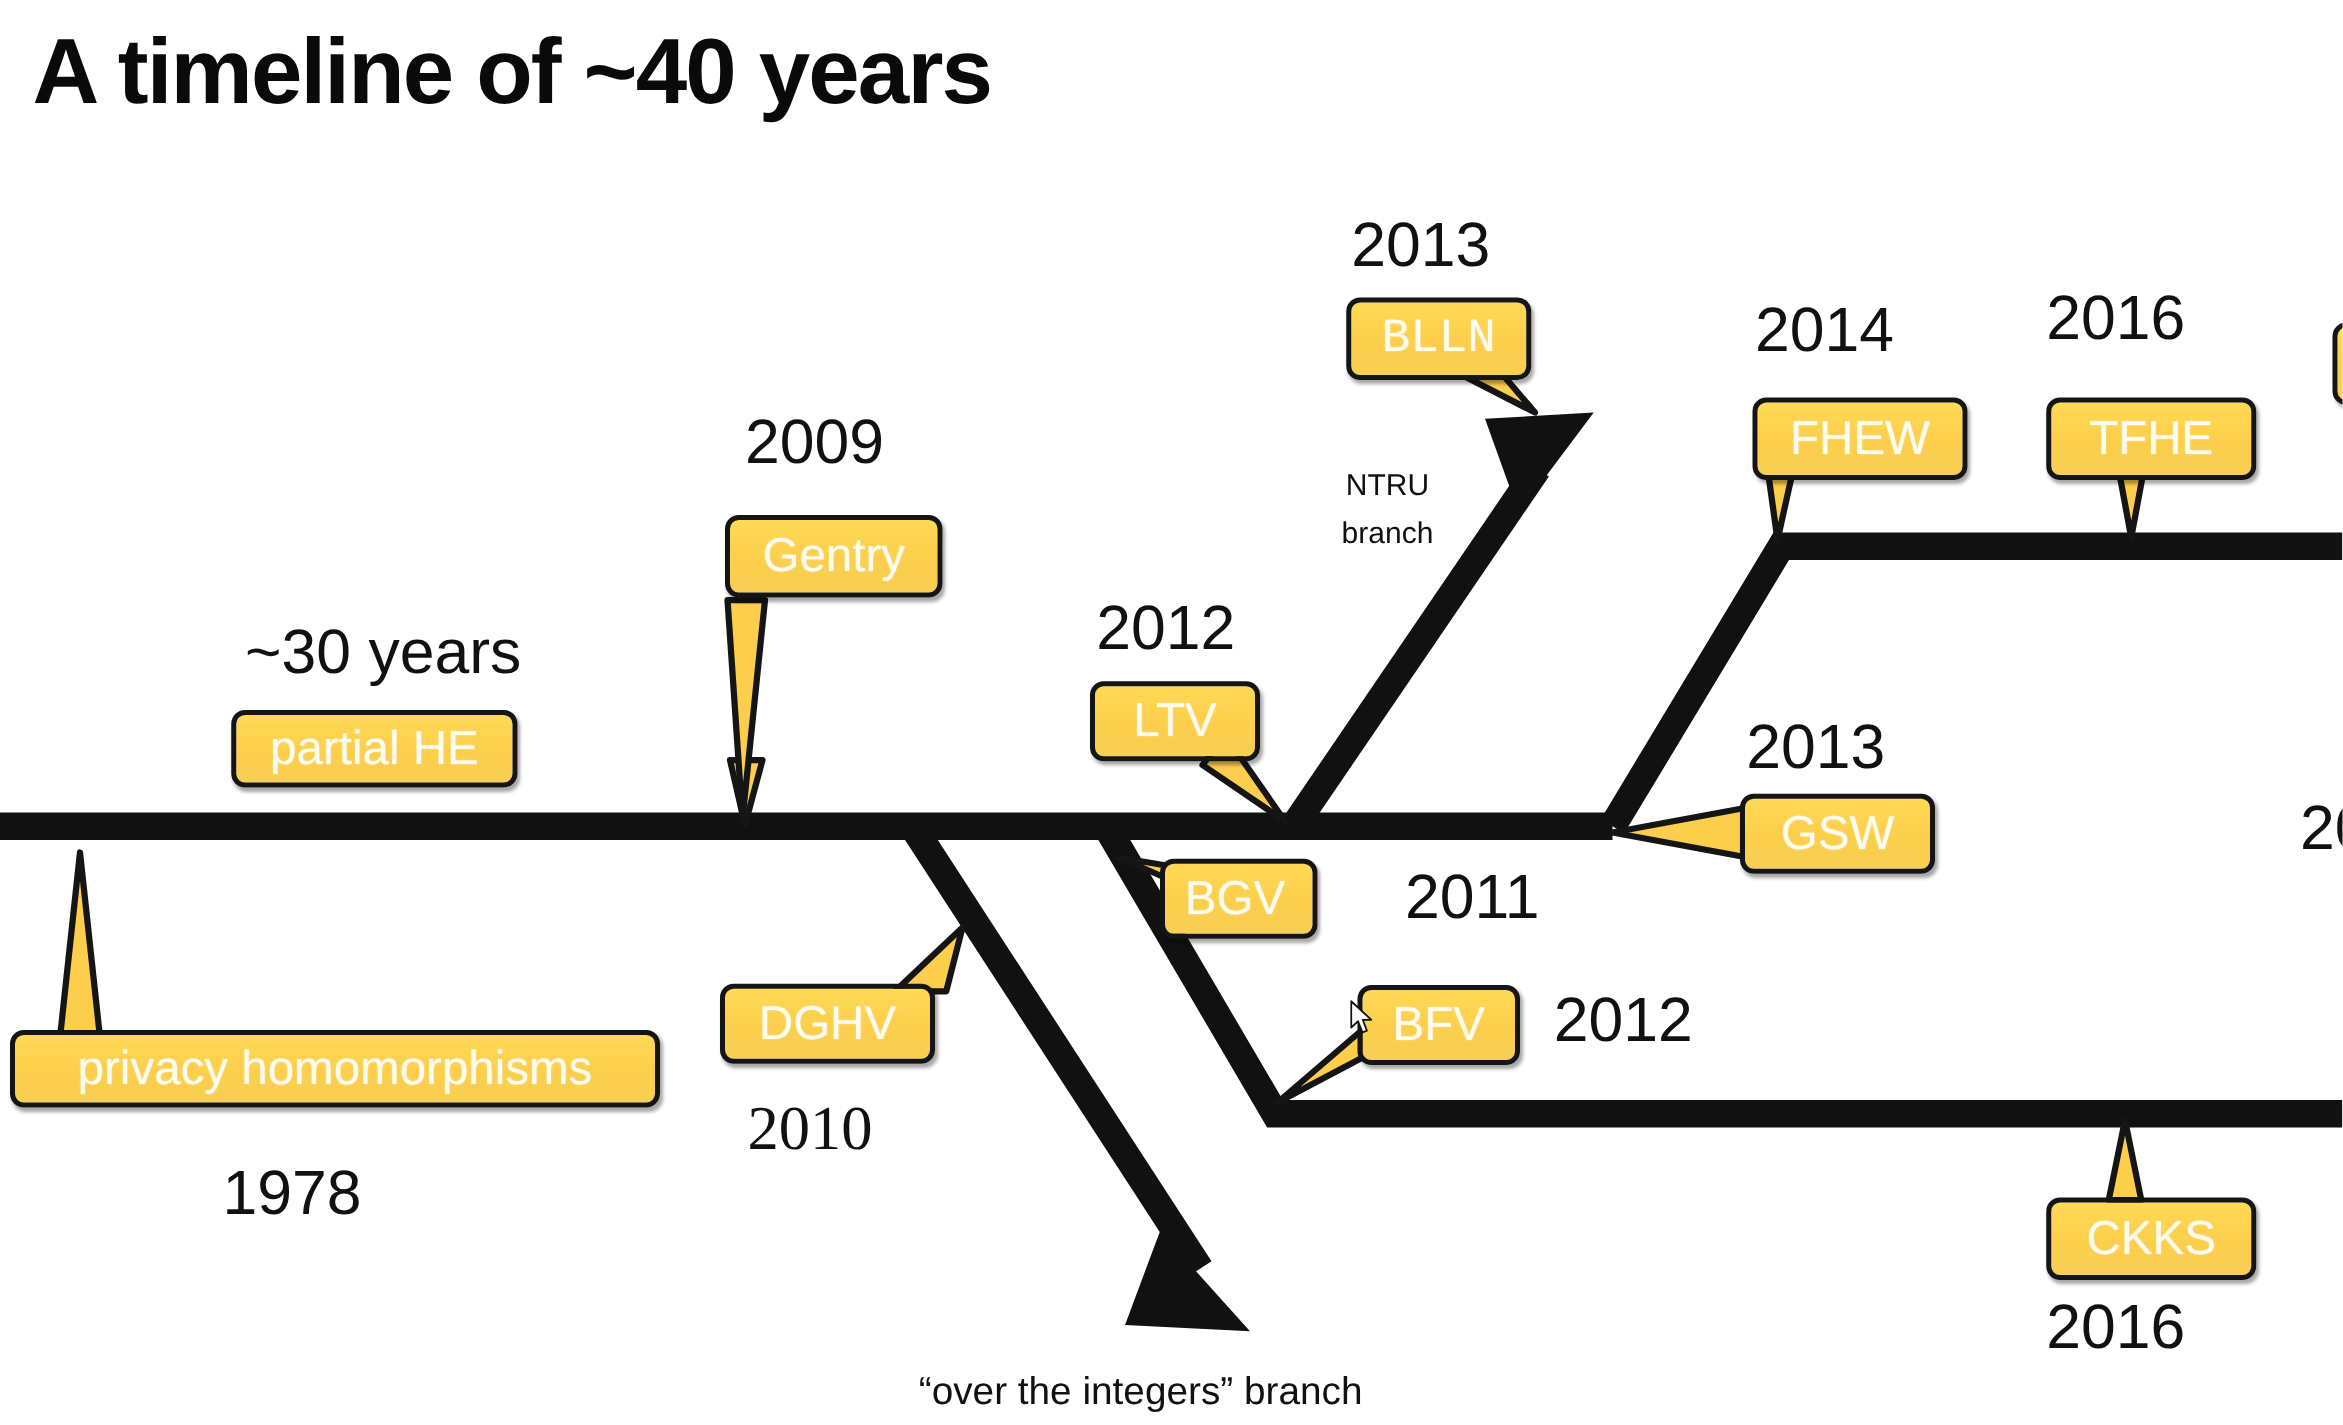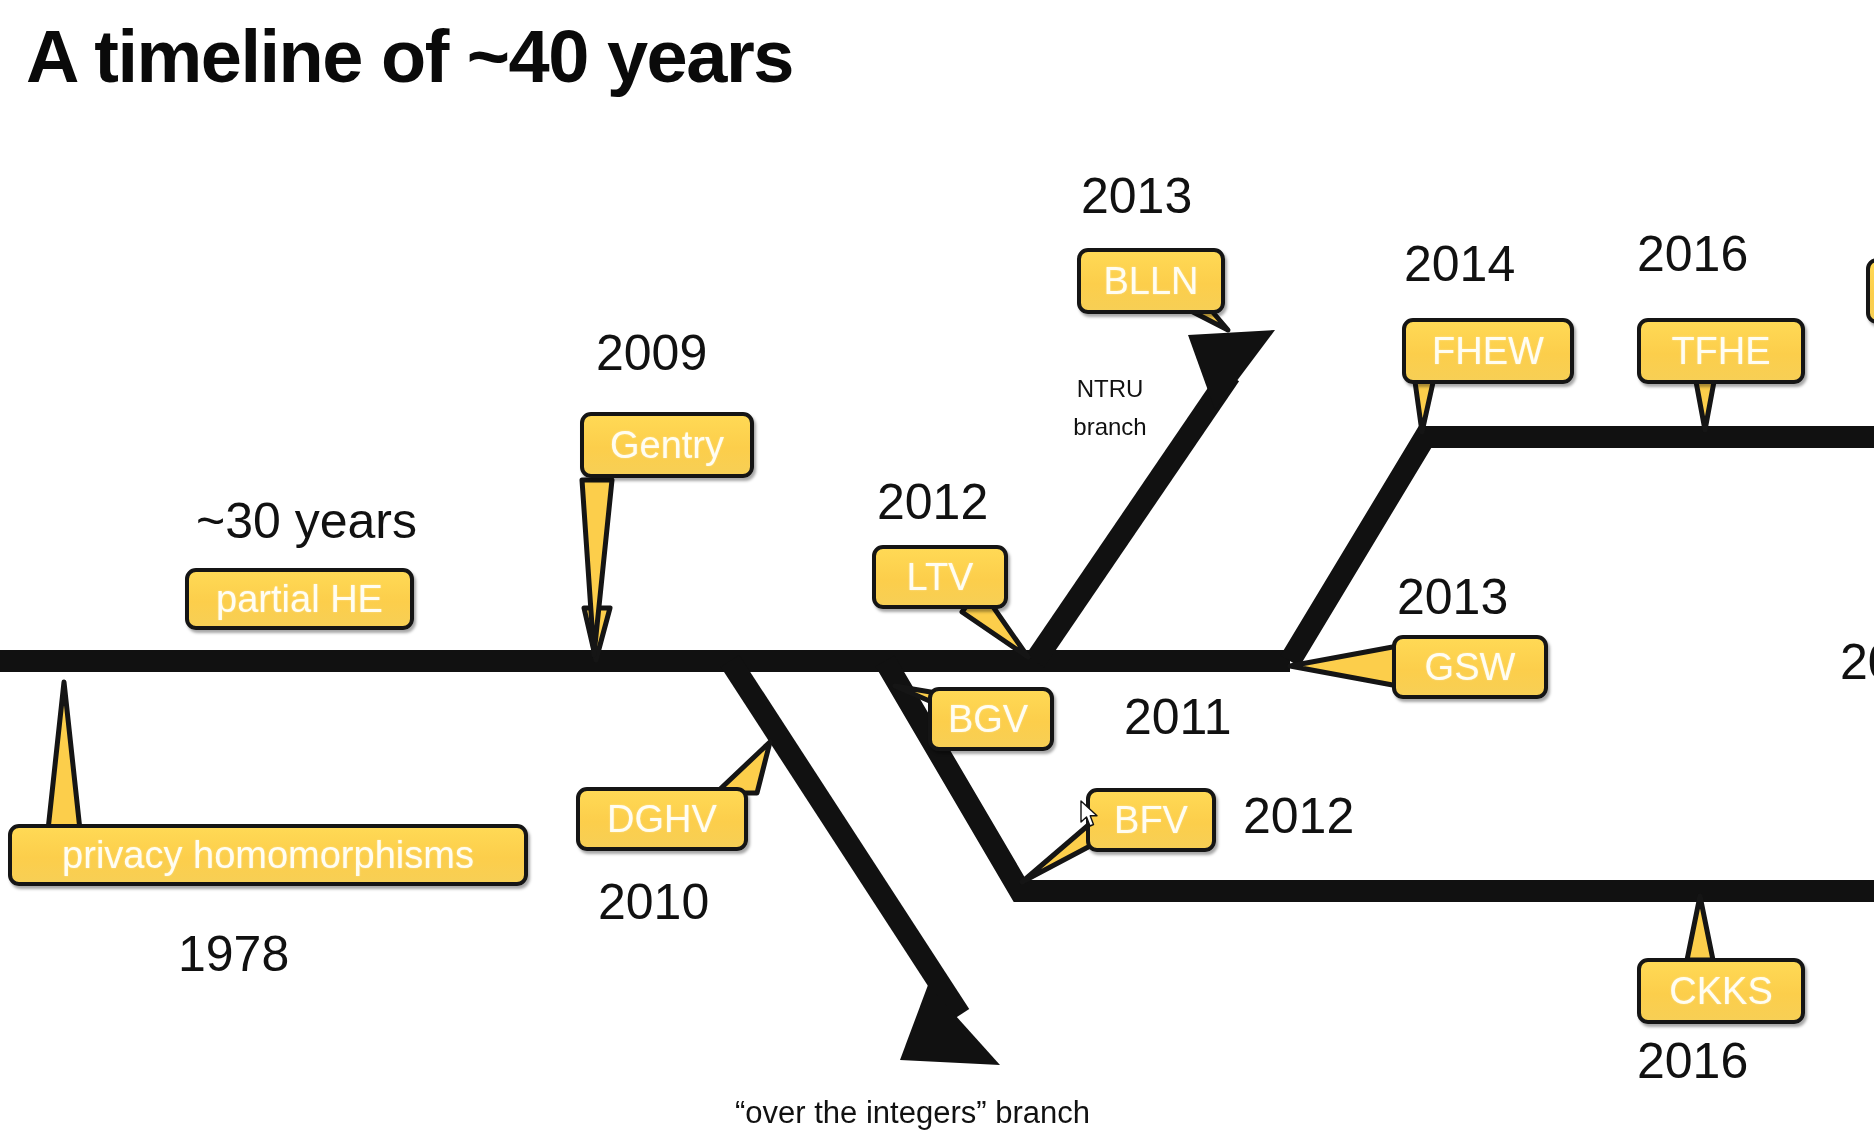--- a/index.html
+++ b/index.html
@@ -141,21 +141,21 @@
     <path d="M 1700 896 L 1713 960 L 1687 960 Z" fill="#fcce4b" stroke="#151515" stroke-width="5" stroke-linejoin="round"></path>
 
   </svg>
 
   <div class="ylabel" style="left:196px; top:492px;">~30 years</div>
 
   <div class="ylabel" style="left:178px; top:925px;">1978</div>
 
   <div class="ylabel" style="left:596px; top:324px;">2009</div>
 
-  <div class="ylabel" style="left:598px; top:873px;">2010</div>
+  <div class="ylabel" style="left:598px; top:873px;font-family:Liberation Serif, serif;">2010</div>
 
   <div class="ylabel" style="left:1124px; top:688px;">2011</div>
 
   <div class="ylabel" style="left:877px; top:473px;">2012</div>
 
   <div class="ylabel" style="left:1243px; top:787px;">2012</div>
 
   <div class="ylabel" style="left:1081px; top:167px;">2013</div>
 
   <div class="ylabel" style="left:1397px; top:568px;">2013</div>
@@ -180,21 +180,21 @@
   <div class="badge" style="left:580px; top:412px; width:174px; height:66px;">Gentry</div>
 
   <div class="badge" style="left:576px; top:787px; width:172px; height:64px;">DGHV</div>
 
   <div class="badge" style="left:872px; top:545px; width:136px; height:64px;">LTV</div>
 
   <div class="badge" style="left:928px; top:687px; width:126px; height:64px;padding-left:12px;">BGV</div>
 
   <div class="badge" style="left:1086px; top:788px; width:130px; height:64px;">BFV</div>
 
-  <div class="badge" style="left:1077px; top:248px; width:148px; height:66px;">BLLN</div>
+  <div class="badge" style="left:1077px; top:238px; width:148px; height:66px;font-family:Liberation Mono, monospace;">BLLN</div>
 
   <div class="badge" style="left:1392px; top:635px; width:156px; height:64px;">GSW</div>
 
   <div class="badge" style="left:1402px; top:318px; width:172px; height:66px;">FHEW</div>
 
   <div class="badge" style="left:1637px; top:318px; width:168px; height:66px;">TFHE</div>
 
   <div class="badge" style="left:1637px; top:958px; width:168px; height:66px;">CKKS</div>
 
   <div class="badge" style="left:1866px; top:258px; width:40px; height:66px; border-radius:11px;"></div>

